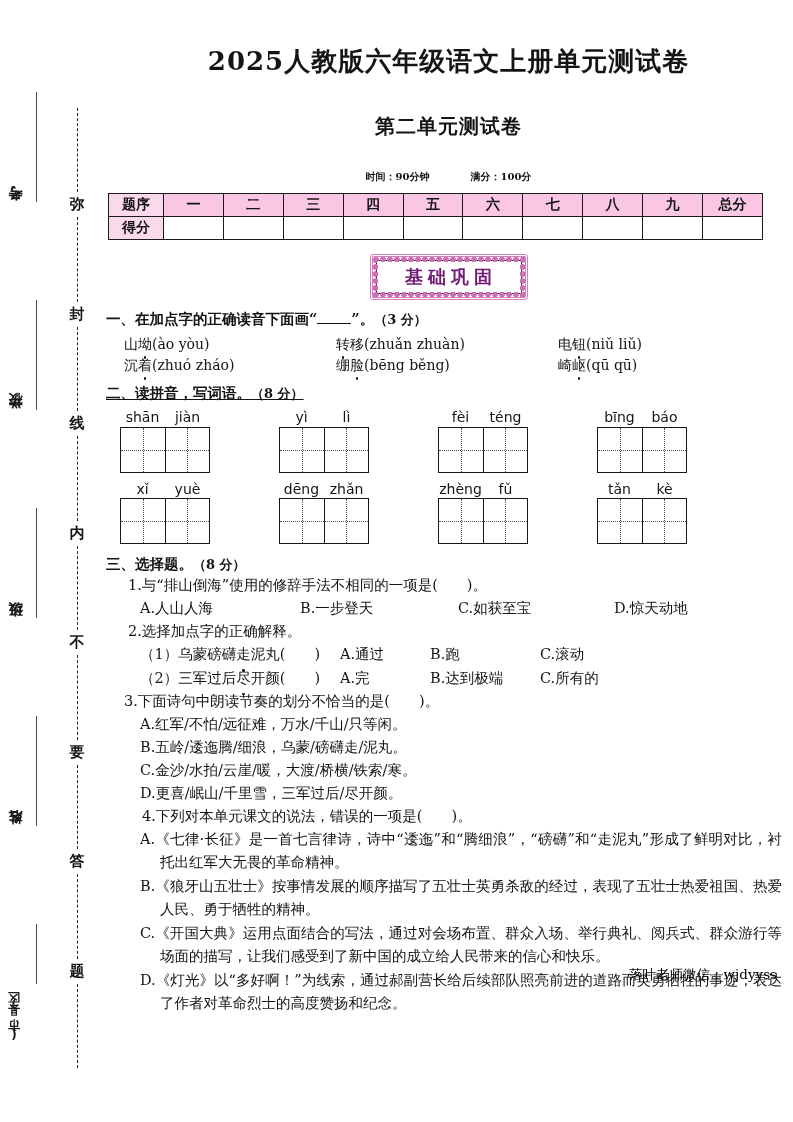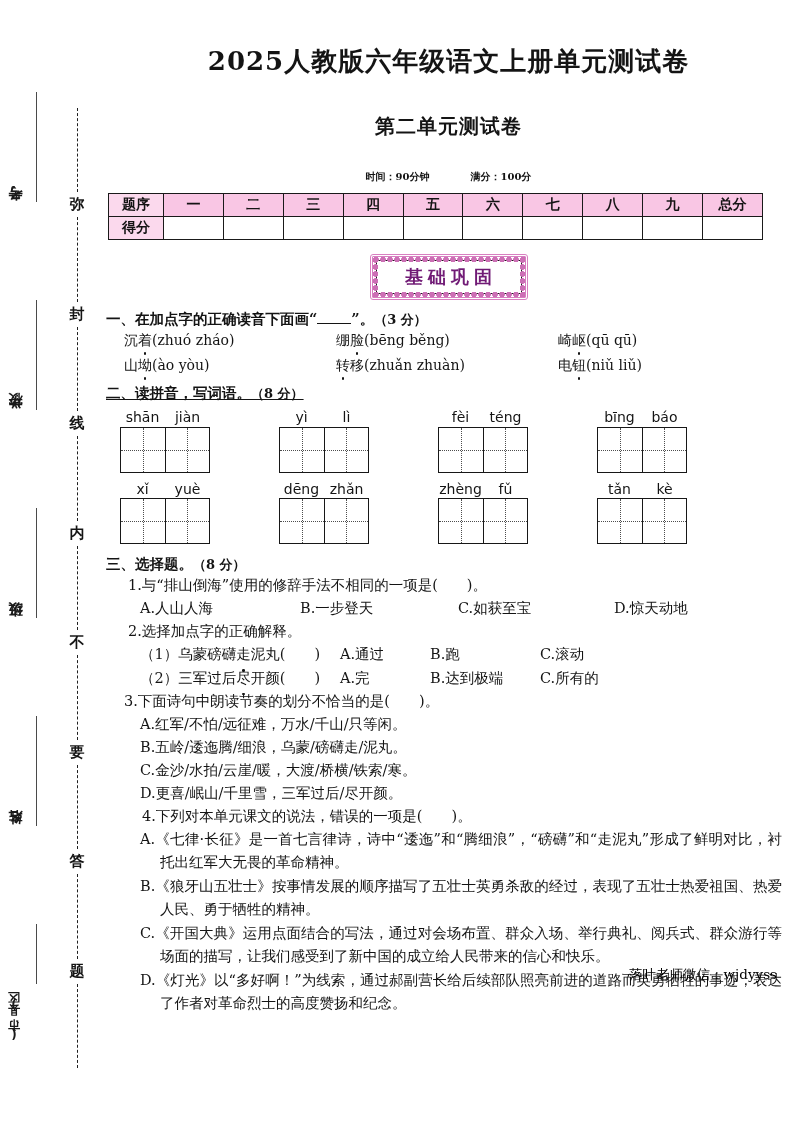--- a/index.html
+++ b/index.html
@@ -398,41 +398,41 @@
       <span class="badge-text">基础巩固</span>
     </div>
   </div>
 
   <div class="content">
 
     <div class="sec-head">
       <span>一、在加点字的正确读音下面画“</span><span style="display:inline-block;width:34px;border-bottom:1.4px solid #141414;"></span><span>”。</span><span class="pts">（3 分）</span>
     </div>
 
+    <div class="pinyin-row" style="margin-top:7px;">
+      <div style="width:212px;">
+        <span>山</span><span class="dotchar">坳</span><span>(ào  yòu)</span>
+      </div>
+      <div style="width:222px;">
+        <span class="dotchar">转</span><span>移</span><span>(zhuǎn  zhuàn)</span>
+      </div>
+      <div>
+        <span>电</span><span class="dotchar">钮</span><span>(niǔ  liǔ)</span>
+      </div>
+    </div>
+
     <div class="pinyin-row" style="margin-top:3px;">
       <div style="width:212px;">
         <span>沉</span><span class="dotchar">着</span><span>(zhuó  zháo)</span>
       </div>
       <div style="width:222px;">
         <span>绷</span><span class="dotchar">脸</span><span>(bēng  běng)</span>
       </div>
       <div>
         <span>崎</span><span class="dotchar">岖</span><span>(qū  qū)</span>
-      </div>
-    </div>
-
-    <div class="pinyin-row" style="margin-top:7px;">
-      <div style="width:212px;">
-        <span>山</span><span class="dotchar">坳</span><span>(ào  yòu)</span>
-      </div>
-      <div style="width:222px;">
-        <span class="dotchar">转</span><span>移</span><span>(zhuǎn  zhuàn)</span>
-      </div>
-      <div>
-        <span>电</span><span class="dotchar">钮</span><span>(niǔ  liǔ)</span>
       </div>
     </div>
 
     <div class="sec-head" style="text-decoration:underline;">
       <span>二、读拼音，写词语。</span><span class="pts">（8 分）</span>
     </div>
 
     <div class="grid-row" style="margin-top:6px;">
       <div class="grid-group" style="margin-right:69px;">
         <div class="grid-pinyin">

